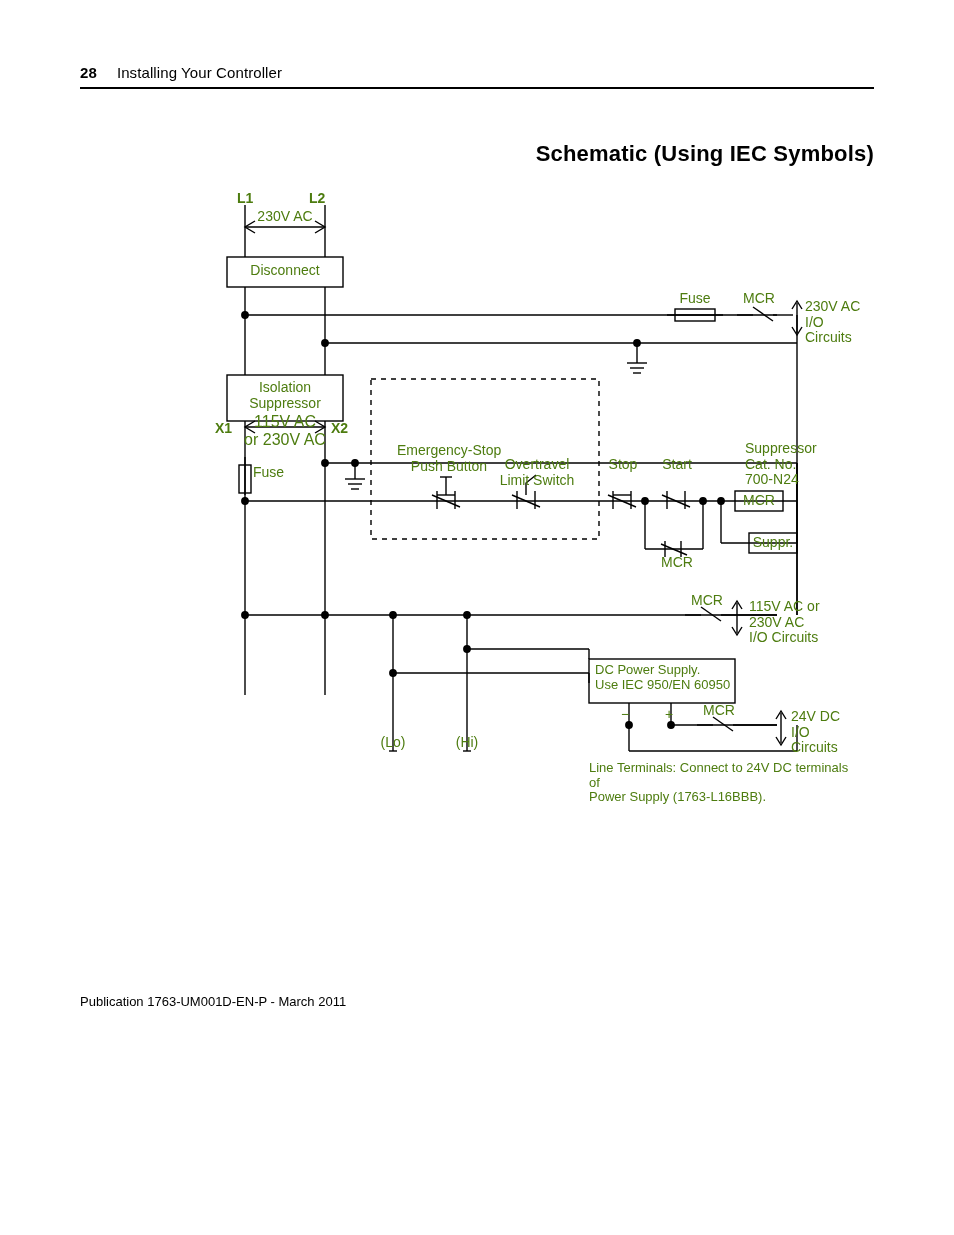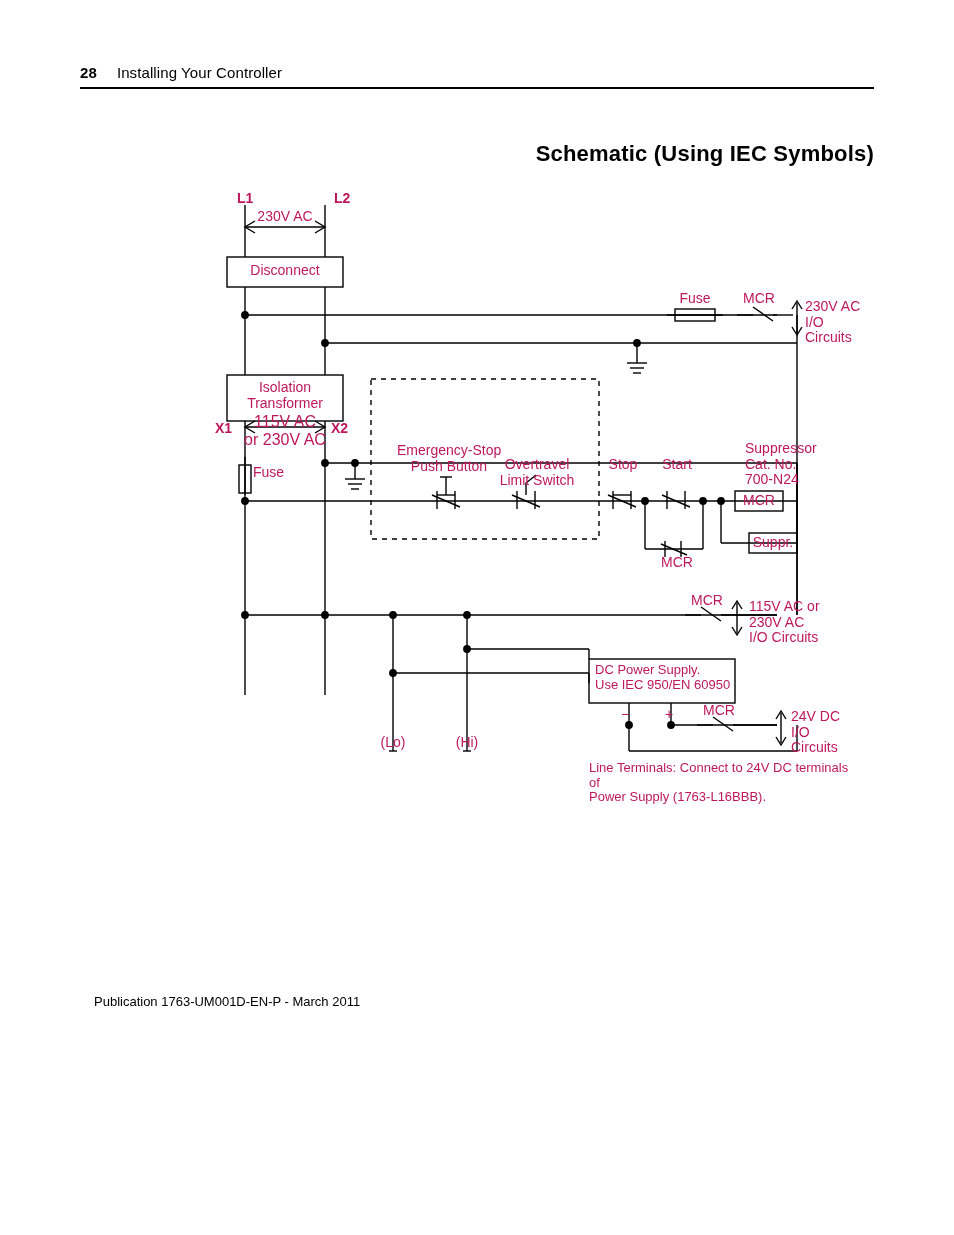--- a/index.html
+++ b/index.html
@@ -45,31 +45,30 @@
   }
   .diagram-wrap svg{
     position:absolute;
     top:0; left:0;
   }
   .lbl{
     position:absolute;
     font-family:"Helvetica Neue Condensed","Arial Narrow",Arial,sans-serif;
     font-size:14px;
     line-height:1.12;
-    color:#be185d;
+    color:#4d7c0f;
   }
   .b{font-weight:700;}
   .c{text-align:center;}
   .footpub{
     position:absolute;
     bottom:46px;
     left:80px;
     font-family:"Helvetica Neue Condensed","Arial Narrow",Arial,sans-serif;
     font-size:13px;
-    margin-left:14px;
   }
 </style>
 </head>
 <body>
 
 <div class="page">
   <div class="hdr">
     <span class="pn">28</span>
     <span>Installing Your Controller</span>
   </div>
@@ -235,32 +234,32 @@
         <line x1="660" y1="120" x2="660" y2="148"></line>
         <line x1="660" y1="306" x2="660" y2="268"></line>
         <line x1="660" y1="420" x2="660" y2="268"></line>
 
         <line x1="252" y1="556" x2="260" y2="556"></line>
         <line x1="326" y1="556" x2="334" y2="556"></line>
       </g>
     </svg>
 
     <div class="lbl b" style="left:100px;top:-4px">L1</div>
-    <div class="lbl b" style="left:197px;top:-4px">L2</div>
+    <div class="lbl b" style="left:172px;top:-4px">L2</div>
     <div class="lbl c" style="left:118px;top:14px;width:60px">230V AC</div>
     <div class="lbl c" style="left:90px;top:68px;width:116px">Disconnect</div>
 
     <div class="lbl c" style="left:536px;top:96px;width:44px">Fuse</div>
     <div class="lbl c" style="left:600px;top:96px;width:44px">MCR</div>
     <div class="lbl" style="left:668px;top:104px;white-space:pre">230V AC
 I/O
 Circuits</div>
 
     <div class="lbl c" style="left:90px;top:185px;width:116px;white-space:pre">Isolation
-Transformer</div>
+Suppressor</div>
     <div class="lbl b" style="left:78px;top:226px">X1</div>
     <div class="lbl b" style="left:194px;top:226px">X2</div>
     <div class="lbl c" style="left:102px;top:218px;width:92px;font-size:16px;white-space:pre-line">115V AC
 or 230V AC</div>
     <div class="lbl" style="left:116px;top:270px">Fuse</div>
 
 
     <div class="lbl c" style="left:260px;top:248px;width:104px;white-space:pre">Emergency-Stop
 Push Button</div>
     <div class="lbl c" style="left:352px;top:262px;width:96px;white-space:pre">Overtravel

